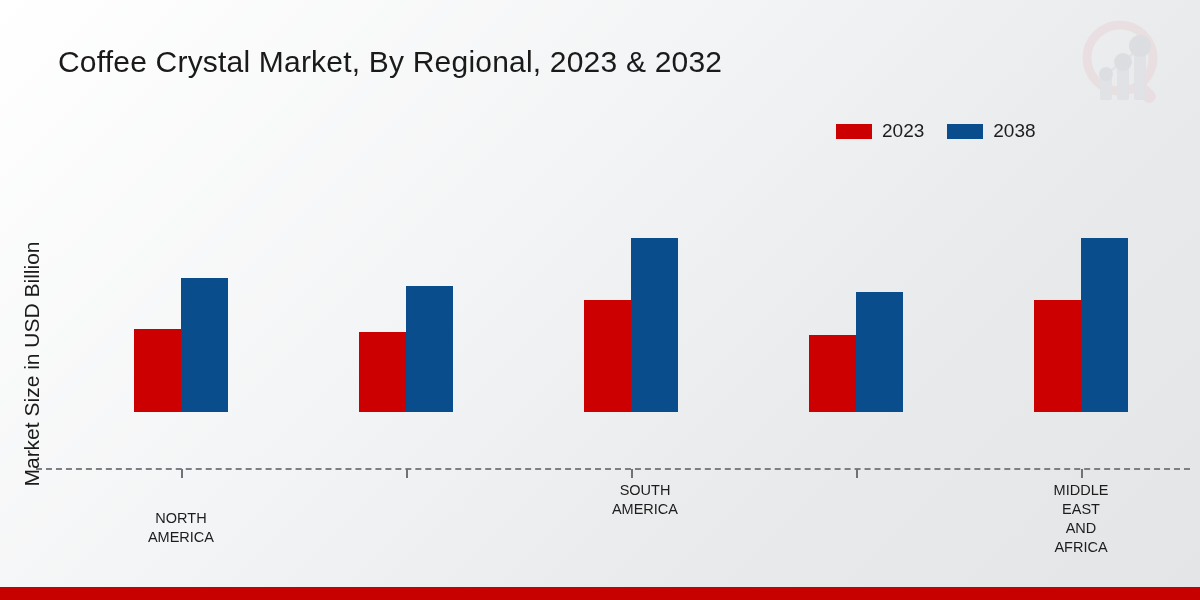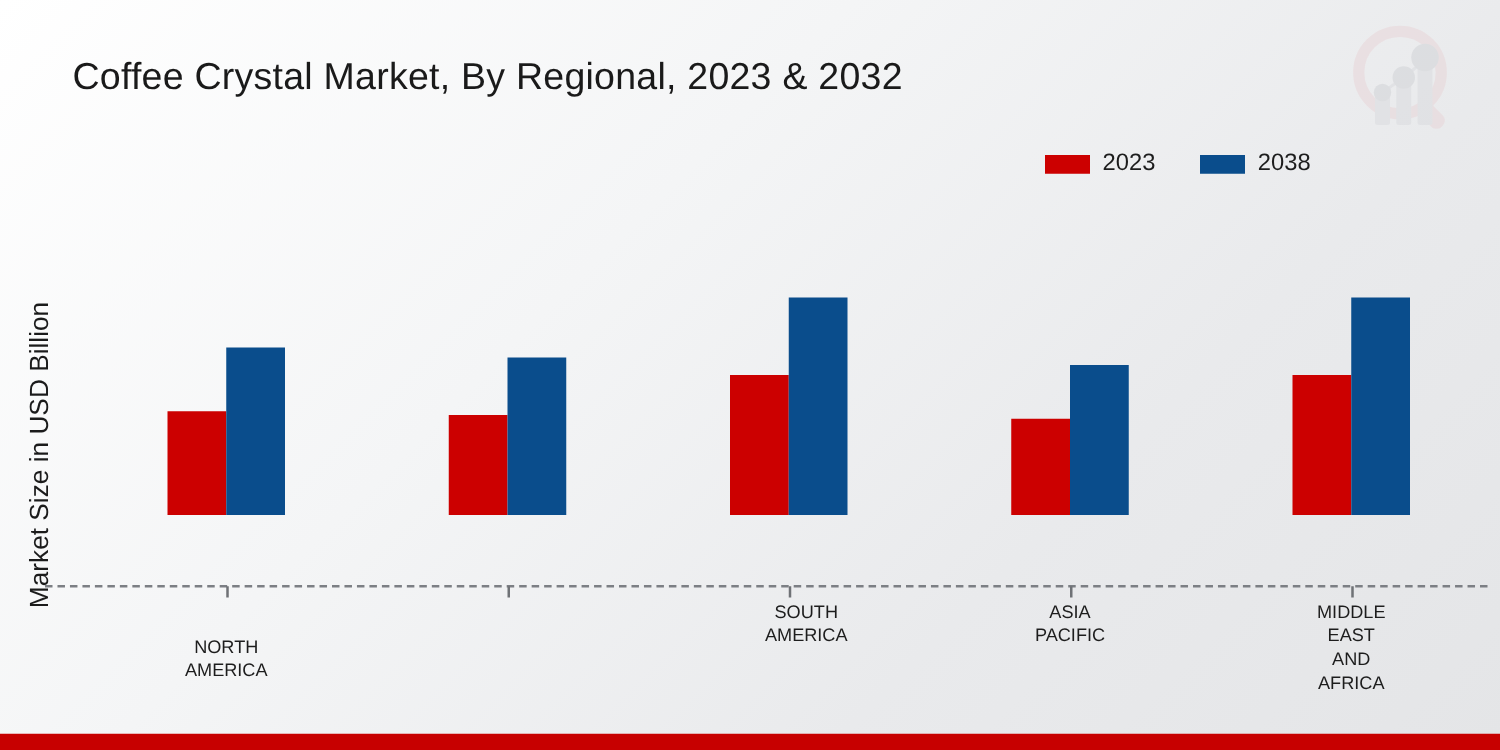--- a/index.html
+++ b/index.html
@@ -43,21 +43,21 @@
     pointer-events: none;
   }
 
   
   #legend {
     position: absolute;
     left: 836px;
     top: 120px;
     display: flex;
     align-items: center;
-    gap: 36px;
+    gap: 23px;
   }
   .legend-entry {
     display: flex;
     align-items: center;
     gap: 10px;
   }
   .legend-swatch {
     width: 36px;
     height: 15px;
     display: block;
@@ -210,21 +210,20 @@
         <div class="bar bar-2023" title="2023: 0.39" style="height: 112px; background: rgb(204, 0, 0);"></div>
         <div class="bar bar-2032" title="2032: 0.61" style="height: 174px; background: rgb(10, 77, 140);"></div>
       </div>
       <div class="tick" style="left: 631px;"></div>
       <div class="cat-label" style="left: 545px;">SOUTH<br>AMERICA</div>
       <div class="bar-group" style="left: 809px; width: 94px;">
         <div class="bar bar-2023" title="2023: 0.27" style="height: 77px; background: rgb(204, 0, 0);"></div>
         <div class="bar bar-2032" title="2032: 0.42" style="height: 120px; background: rgb(10, 77, 140);"></div>
       </div>
       <div class="tick" style="left: 856px;"></div>
-      <div class="cat-label" style="left: 756px;">ASIA<br>PACIFIC</div>
       <div class="bar-group" style="left: 1034px; width: 94px;">
         <div class="bar bar-2023" title="2023: 0.39" style="height: 112px; background: rgb(204, 0, 0);"></div>
         <div class="bar bar-2032" title="2032: 0.61" style="height: 174px; background: rgb(10, 77, 140);"></div>
       </div>
       <div class="tick" style="left: 1081px;"></div>
       <div class="cat-label" style="left: 981px;">MIDDLE<br>EAST<br>AND<br>AFRICA</div>
     </div>
 
   <div id="bottom-stripe"></div>
 

